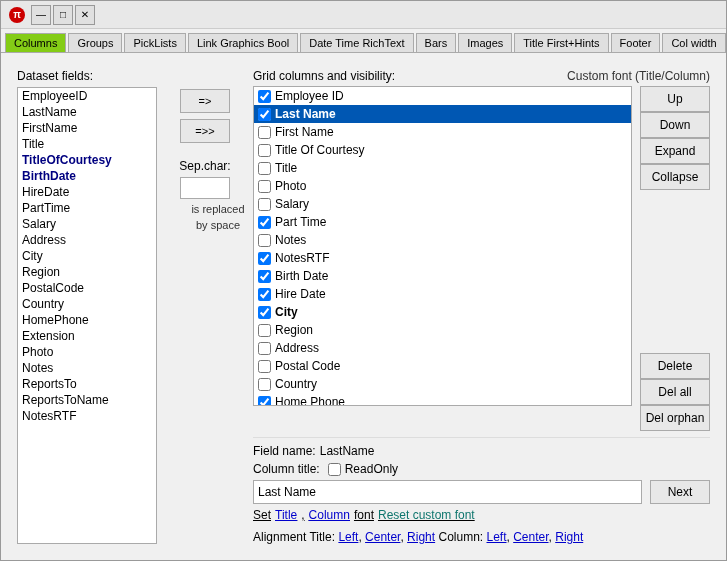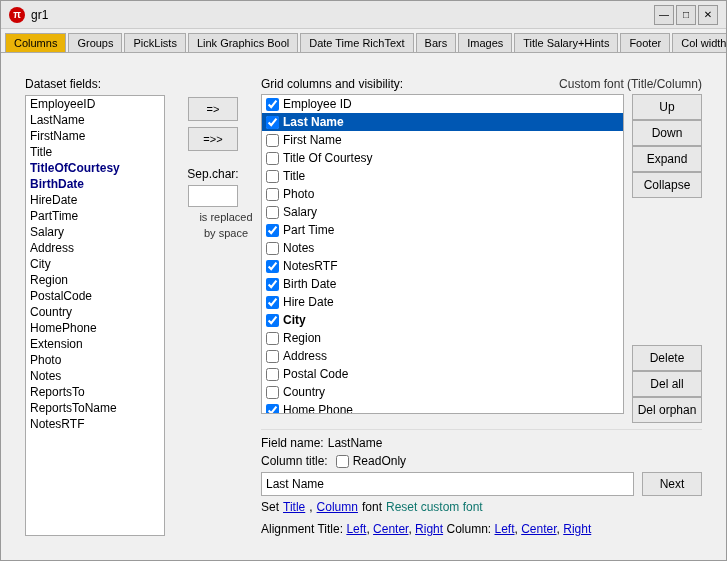--- a/index.html
+++ b/index.html
@@ -73,29 +73,29 @@
       border: 1px solid #aaa;
       border-bottom: none;
       background: #e0e0e0;
       cursor: pointer;
       margin-right: 2px;
       font-size: 11px;
       white-space: nowrap;
     }
     
     .tab.active {
-      background: #eab308;
+      background: #84cc16;
       border-bottom: 1px solid #f0f0f0;
       margin-bottom: -1px;
       z-index: 1;
     }
     
     .content {
       flex: 1;
-      padding: 24px;
+      padding: 16px;
       display: flex;
       flex-direction: column;
     }
     
     .main-area {
       display: flex;
       gap: 8px;
       flex: 1;
     }
     
@@ -300,20 +300,21 @@
       gap: 4px;
       font-size: 12px;
     }
     
     .font-links-row {
       display: flex;
       align-items: center;
       gap: 4px;
       margin-bottom: 2px;
       font-size: 12px;
+      text-decoration: underline;
     }
     
     .link {
       color: #0000cc;
       text-decoration: underline;
       cursor: pointer;
     }
     
     .reset-link {
       color: #0f766e;
@@ -341,37 +342,36 @@
       font-size: 12px;
     }
   </style>
 </head>
 <body>
 
 <div class="window">
 
   <div class="title-bar">
     <div class="title-bar-icon">π</div>
-    <span class="title-bar-text">gr1</span>
     <div class="title-bar-controls">
       <button class="title-btn">—</button>
       <button class="title-btn">□</button>
       <button class="title-btn">✕</button>
     </div>
   </div>
 
   <div class="tabs">
     <div class="tab active">Columns</div>
     <div class="tab">Groups</div>
     <div class="tab">PickLists</div>
     <div class="tab">Link Graphics Bool</div>
     <div class="tab">Date Time RichText</div>
     <div class="tab">Bars</div>
     <div class="tab">Images</div>
-    <div class="tab">Title Salary+Hints</div>
+    <div class="tab">Title First+Hints</div>
     <div class="tab">Footer</div>
     <div class="tab">Col width</div>
 
   </div>
 
   <div class="content">
     <div class="main-area">
 
       <div class="left-panel">
         <div class="left-panel-label">Dataset fields:</div>

